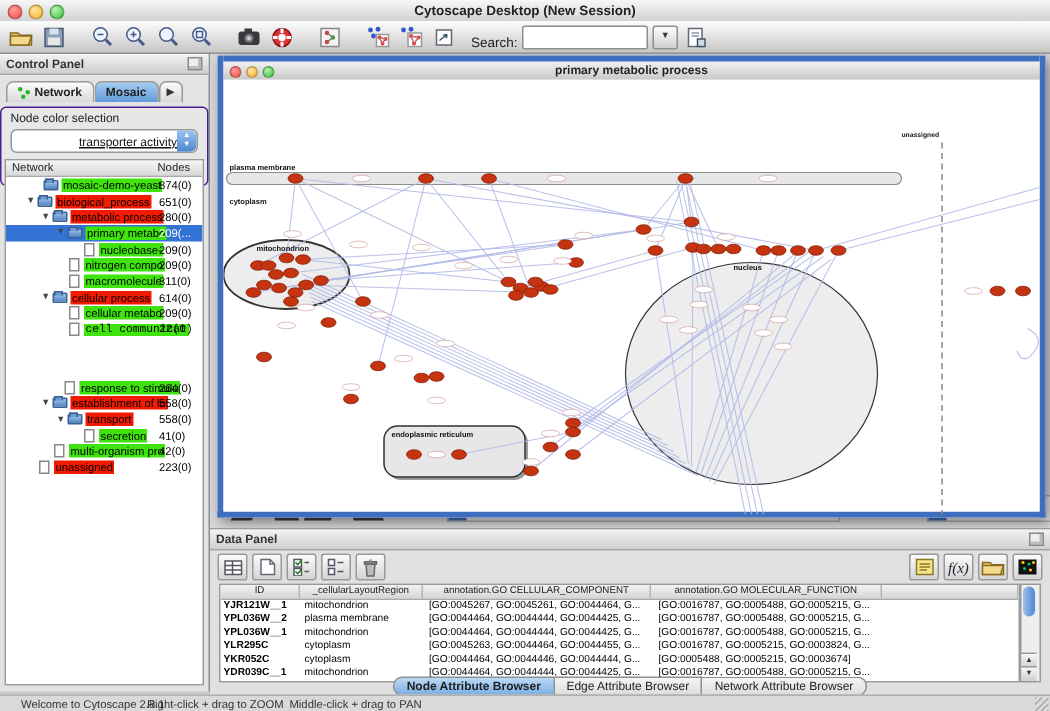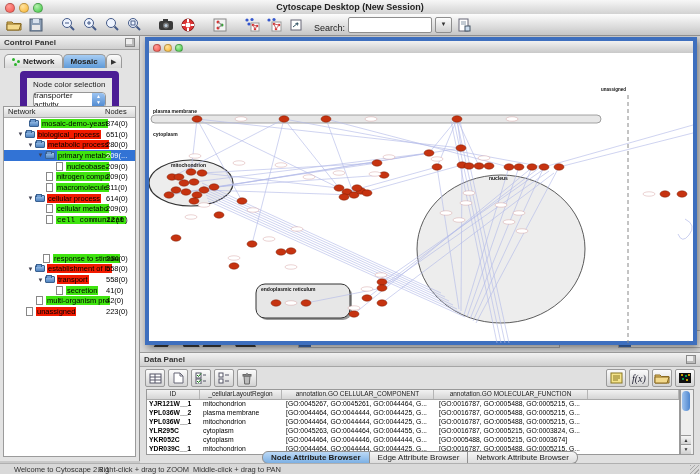--- a/index.html
+++ b/index.html
@@ -33,25 +33,25 @@
   .float-ico{width:8px;height:7px;border:1px solid #888;background:#eee;box-shadow:inset -2px -2px 0 #bbb;}
   #cp-tabs{display:flex;align-items:flex-end;height:16px;padding:2px 2px 0 4px;gap:0;}
   .cp-tab{height:13px;line-height:13px;padding:0 7px;font-size:8px;font-weight:bold;color:#222;
      border:1px solid #9a9a9a;border-bottom:none;border-radius:5px 5px 0 0;background:linear-gradient(#fcfcfc,#d8d8d8);
      display:flex;align-items:center;gap:3px;}
   .cp-tab.active{background:linear-gradient(#a7cdf4,#5f9ad8);}
   .cp-tab-more{width:14px;height:13px;border:1px solid #9a9a9a;border-bottom:none;border-radius:5px 5px 0 0;
      background:linear-gradient(#fcfcfc,#d8d8d8);font-size:7px;text-align:center;line-height:13px;color:#333;}
   .net-glyph{width:8px;height:8px;position:relative;}
   .net-glyph i{position:absolute;width:3px;height:3px;border-radius:50%;background:#2cb32c;}
-  #groupbox{margin:3px 20px;border:7px solid #4c1d95;border-radius:4px;padding:2px 4px 4px;position:relative;background:#e7e7e7;}
+  #groupbox{margin:3px 0;border:1px solid #4c1d95;border-radius:4px;padding:2px 4px 4px;position:relative;background:#e7e7e7;}
   #groupbox legend,.gb-legend{font-size:8px;color:#222;padding:0 2px;}
   #combo{margin:3px 2px 4px;height:14px;border:1px solid #969696;border-radius:4px;background:#fff;
      display:flex;align-items:center;position:relative;}
-  #combo .val{flex:1;text-align:left;font-size:8px;color:#111;}
+  #combo .val{flex:1;text-align:right;font-size:8px;color:#111;text-decoration:underline;}
   #combo .step{width:13px;height:14px;border-radius:0 4px 4px 0;background:linear-gradient(#9cc4f2,#4d88cf);
      color:#fff;font-size:5px;line-height:6px;text-align:center;}
   .chk-row{display:flex;align-items:center;gap:4px;padding:1px 2px;}
   .chk{width:9px;height:9px;border:1px solid #456;border-radius:2px;background:linear-gradient(#8fc0f0,#3d7cc8);
      color:#fff;font-size:8px;line-height:9px;text-align:center;font-weight:bold;}
   .chk-lbl{font-size:8.5px;color:#111;}
   
   #tree-wrap{position:absolute;left:3px;right:3px;top:70px;bottom:4px;border:1px solid #9b9b9b;background:#fff;overflow:hidden;}
   #tree-head{height:10px;background:linear-gradient(#f6f6f6,#d8d8d8);border-bottom:1px solid #aaa;position:relative;font-size:7.5px;color:#222;}
   #tree-head .c1{position:absolute;left:4px;top:0;}
@@ -377,20 +377,21 @@
       <span class="bl"></span>
     </div>
 
   <div id="inner-window">
     <div id="iw-titlebar">
       <div id="iw-lights">
         <span class="light l-red"></span>
         <span class="light l-yel"></span>
         <span class="light l-grn"></span>
       </div>
+      <div class="title">primary metabolic process</div>
     </div>
     <div id="canvas">
       <svg id="net-svg" width="544" height="292" viewBox="0 0 544 292">
           <rect x="2" y="62" width="450" height="8" rx="4" fill="#e7e7e7" stroke="#8d8d8d" stroke-width="0.8"></rect>
           <ellipse cx="42" cy="130" rx="42" ry="23" fill="#ededed" stroke="#333" stroke-width="1.2"></ellipse>
           <ellipse cx="352" cy="196" rx="84" ry="74" fill="#ededed" stroke="#333" stroke-width="0.8"></ellipse>
           <rect x="109" y="233" width="94" height="34" rx="9" fill="#9a9a9a"></rect>
           <rect x="107" y="231" width="94" height="34" rx="9" fill="#e7e7e7" stroke="#333" stroke-width="1"></rect>
           <line x1="479" y1="42" x2="479" y2="290" stroke="#888" stroke-width="1" stroke-dasharray="4 3"></line>
           <line x1="55" y1="136" x2="300" y2="248" stroke="#b3bae8" stroke-width="0.7" opacity="0.9"></line>

